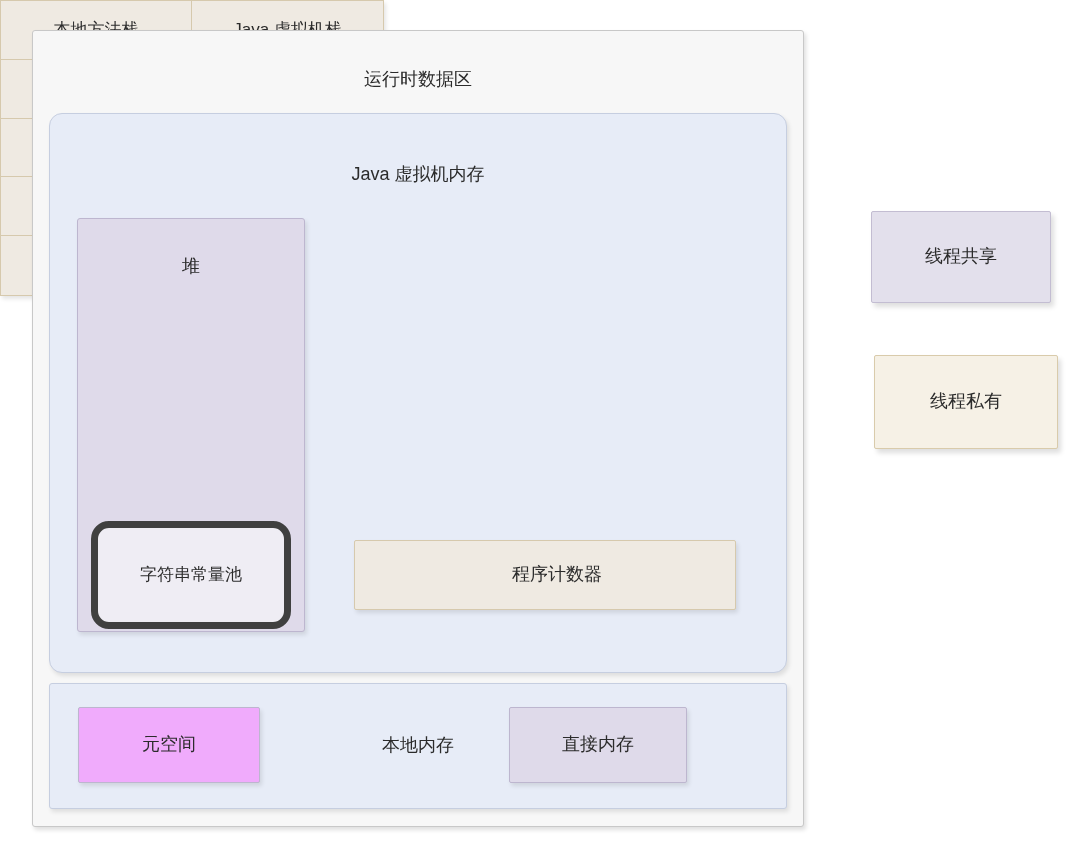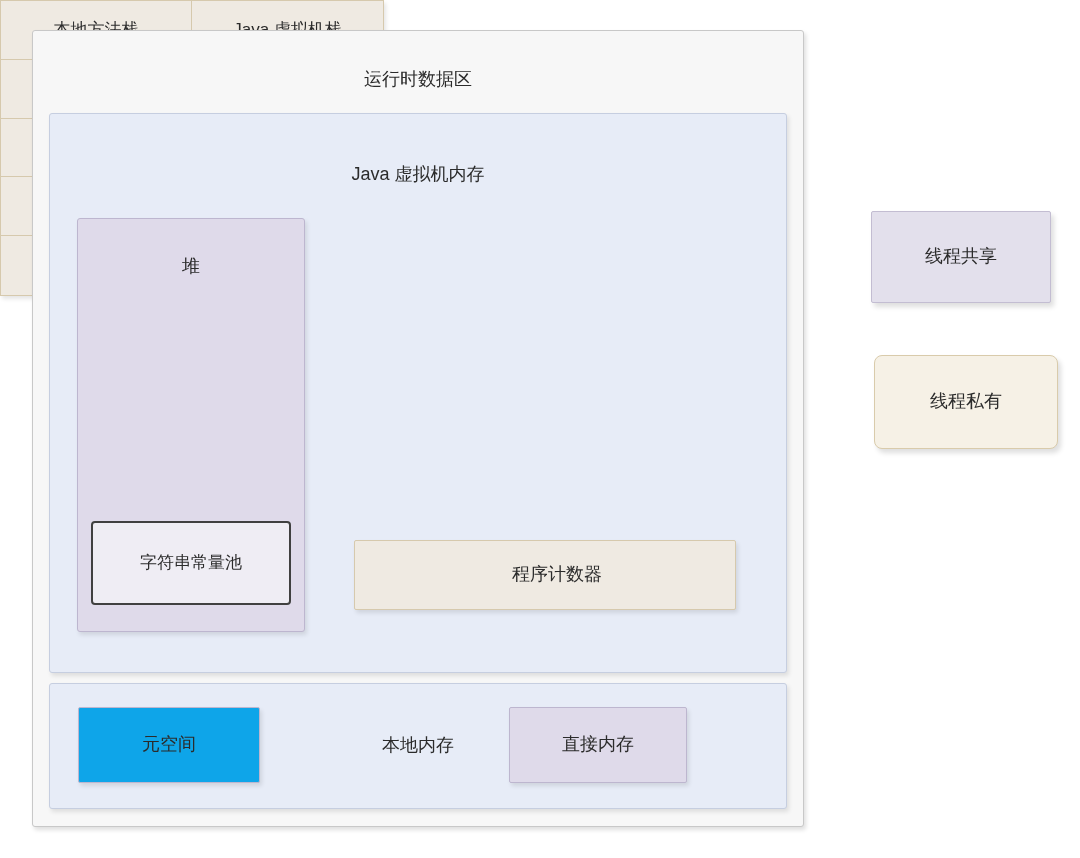--- a/index.html
+++ b/index.html
@@ -51,21 +51,21 @@
   }
 
   
   #jvm-memory {
     left: 49px;
     top: 113px;
     width: 738px;
     height: 560px;
     background: #e7ecf7;
     border: 1px solid #c6cee0;
-    border-radius: 3px;
+    border-radius: 13px;
     box-shadow: 2px 3px 4px rgba(0,0,0,0.10);
   }
   #jvm-memory-title {
     position: absolute;
     top: 48px;
     left: 0;
     width: 100%;
     text-align: center;
     font-size: 18px;
     color: #2b2b2b;
@@ -87,24 +87,24 @@
     top: 35px;
     left: 0;
     width: 100%;
     text-align: center;
     font-size: 18px;
   }
   #string-pool {
     left: 91px;
     top: 521px;
     width: 200px;
-    height: 84px;
+    height: 108px;
     background: #efedf4;
-    border: 2px solid #404040;
-    border-radius: 4px;
+    border: 7px solid #404040;
+    border-radius: 18px;
     font-size: 17px;
   }
 
   
   #stacks-grid {
     left: 354px;
     top: 218px;
     width: 382px;
     height: 294px;
     background: #efeae2;
@@ -151,21 +151,21 @@
     border: 1px solid #c6cee0;
     border-radius: 3px;
     box-shadow: 2px 3px 4px rgba(0,0,0,0.10);
     font-size: 18px;
   }
   #metaspace {
     left: 78px;
     top: 707px;
     width: 182px;
     height: 76px;
-    background: #0ea5e9;
+    background: #f0abfc;
     border: 1px solid #bdb6cf;
     border-radius: 2px;
     box-shadow: 2px 3px 4px rgba(0,0,0,0.10);
     font-size: 18px;
   }
   #direct-memory {
     left: 509px;
     top: 707px;
     width: 178px;
     height: 76px;
@@ -188,21 +188,21 @@
     box-shadow: 3px 4px 5px rgba(0,0,0,0.13);
     font-size: 18px;
   }
   #legend-private {
     left: 874px;
     top: 355px;
     width: 184px;
     height: 94px;
     background: #f6f1e6;
     border: 1px solid #d9cbab;
-    border-radius: 8px;
+    border-radius: 2px;
     box-shadow: 3px 4px 5px rgba(0,0,0,0.13);
     font-size: 18px;
   }
 </style>
 </head>
 <body>
 
 <div id="canvas">
 
   <div class="box label-top" id="runtime-area">

